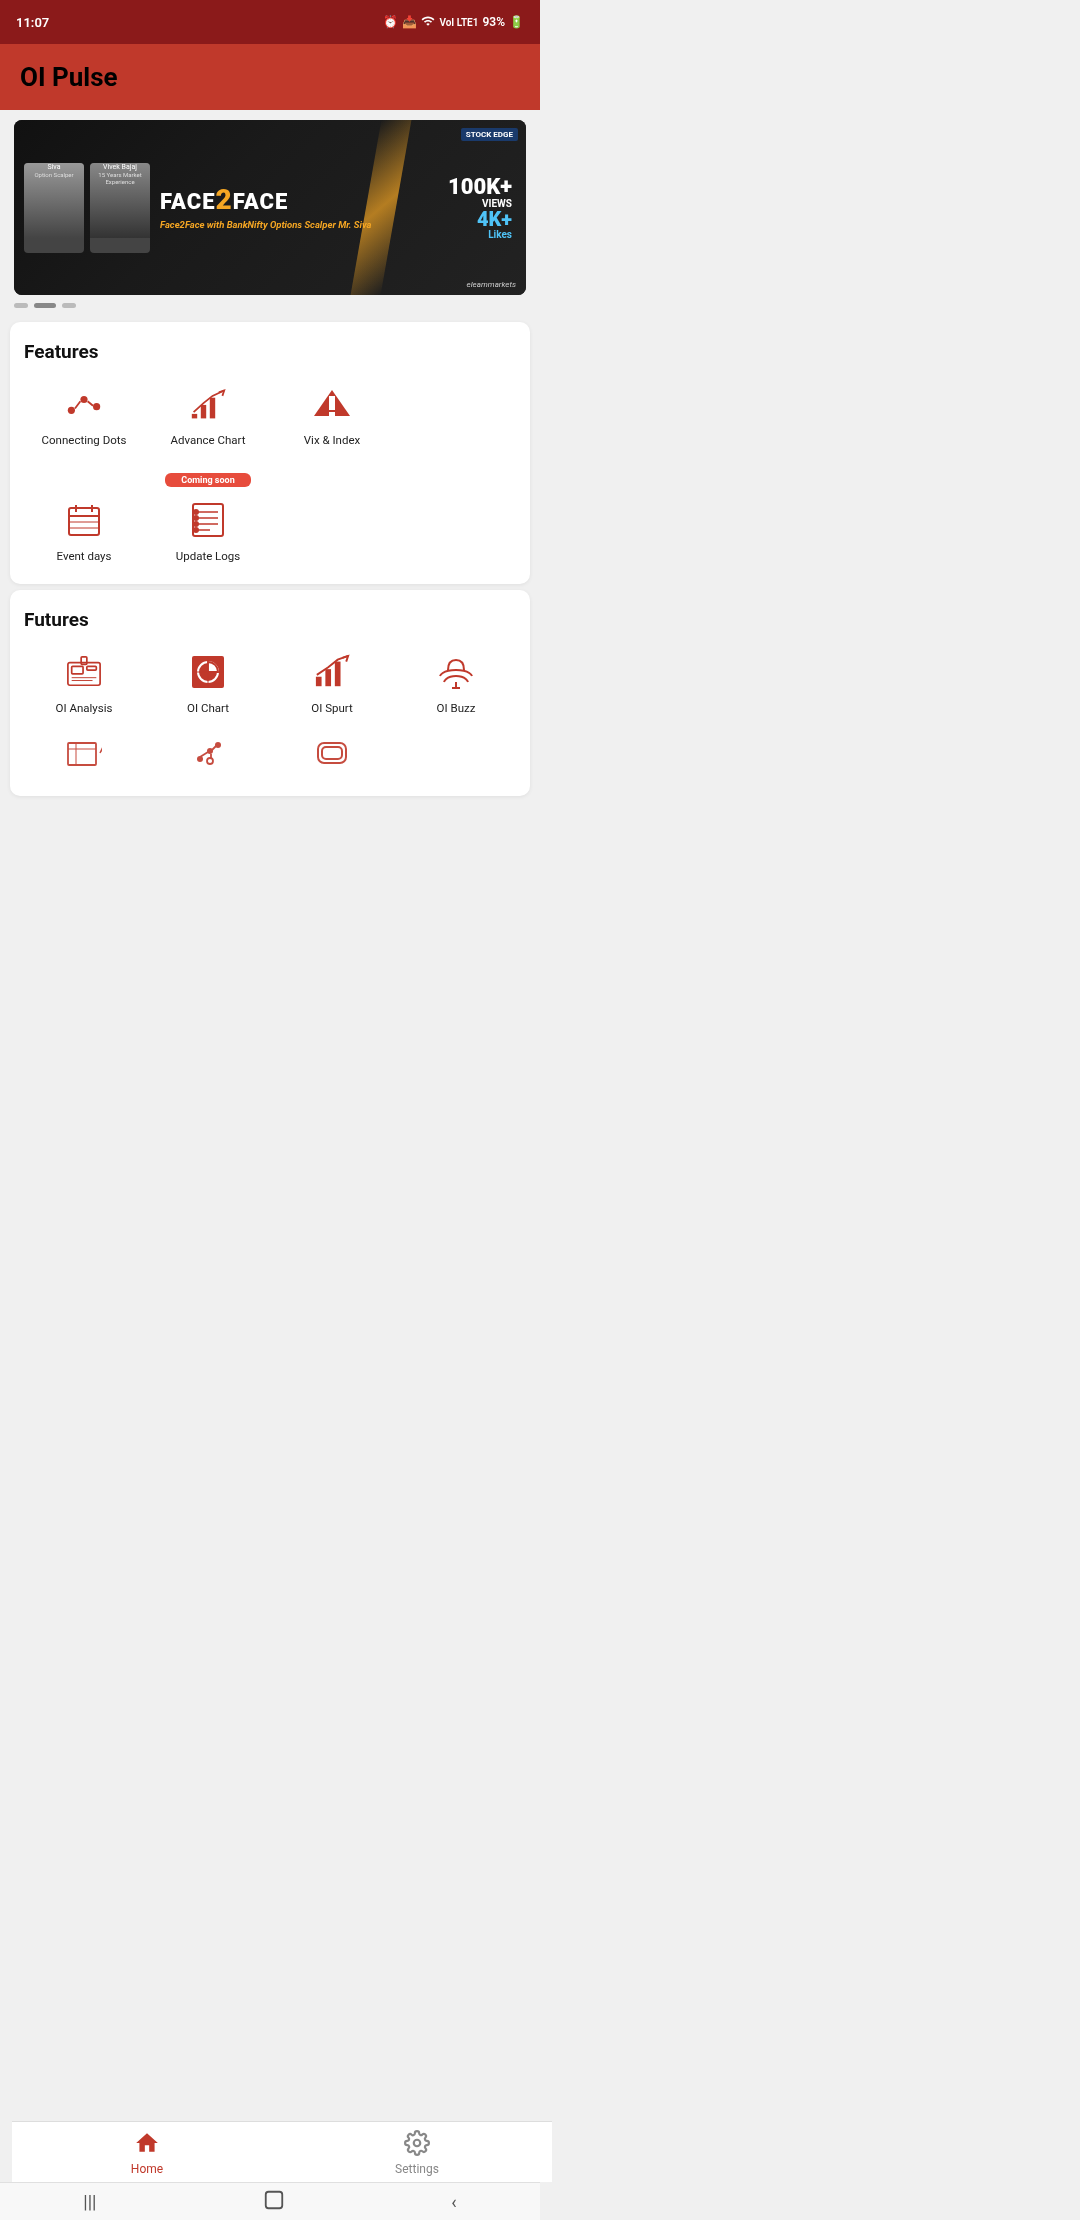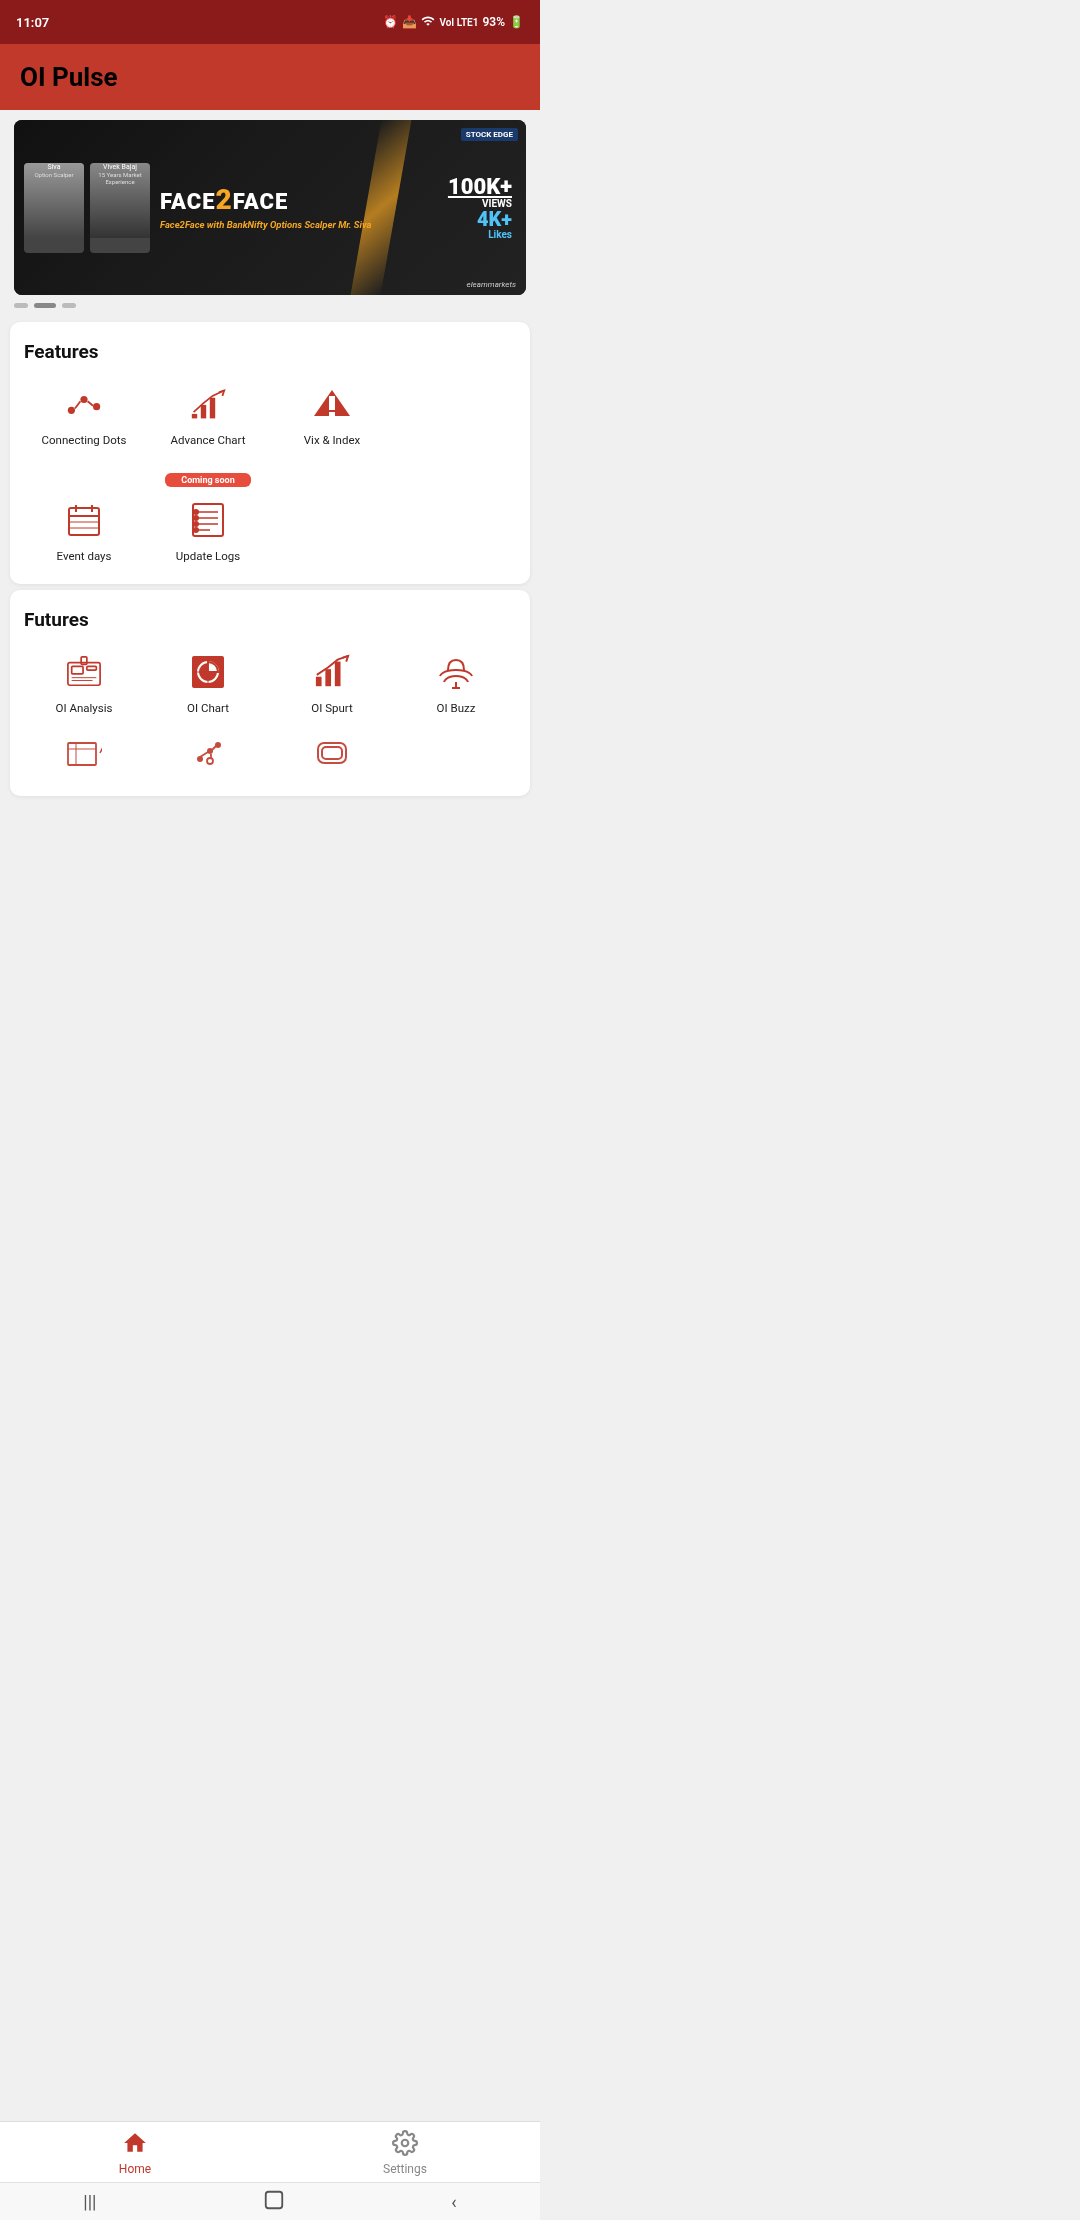--- a/index.html
+++ b/index.html
@@ -128,21 +128,20 @@
       top: 50%;
       transform: translateY(-50%);
       text-align: right;
       z-index: 2;
     }
     .views-num {
       color: #fff;
       font-size: 22px;
       font-weight: 900;
       line-height: 1;
-      text-decoration: underline;
     }
     .views-label {
       color: #fff;
       font-size: 10px;
       font-weight: 700;
     }
     .likes-num {
       color: #4fc3f7;
       font-size: 20px;
       font-weight: 900;
@@ -313,20 +312,21 @@
       z-index: 200;
     }
     .android-nav-btn {
       font-size: 18px;
       color: #555;
       cursor: pointer;
     }
 
     .bottom-nav {
       bottom: 38px;
+      margin-left: 12px;
     }
   </style>
 </head>
 <body>
 
 <div class="status-bar">
   <span>11:07</span>
   <div class="status-right">
     <span>⏰</span>
     <span>📥</span>

